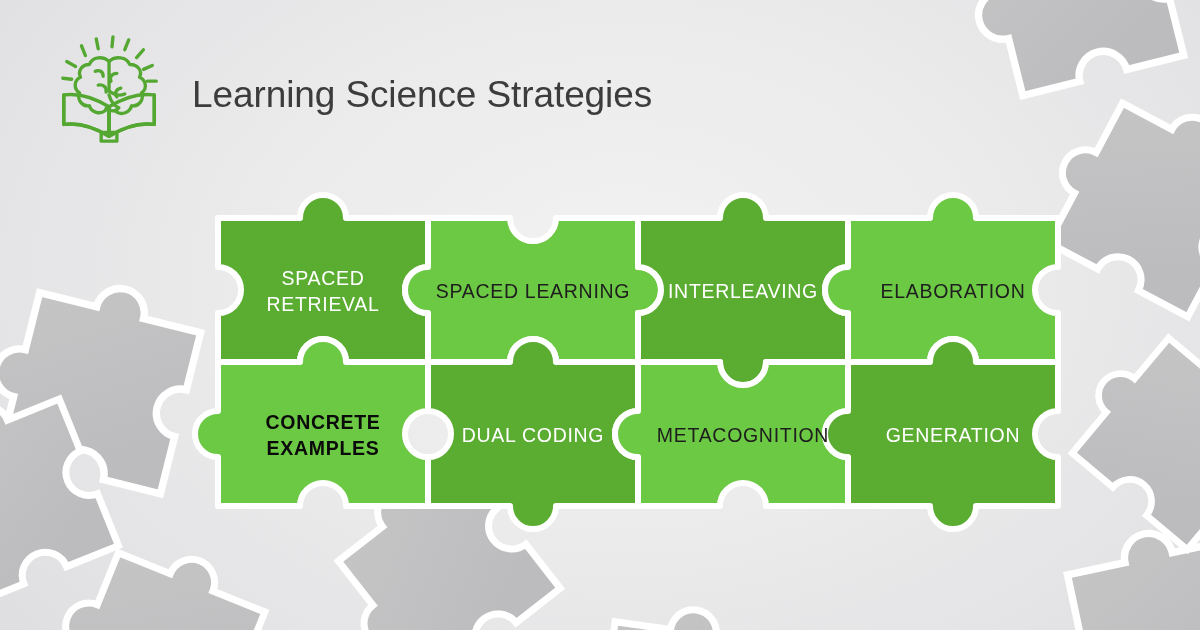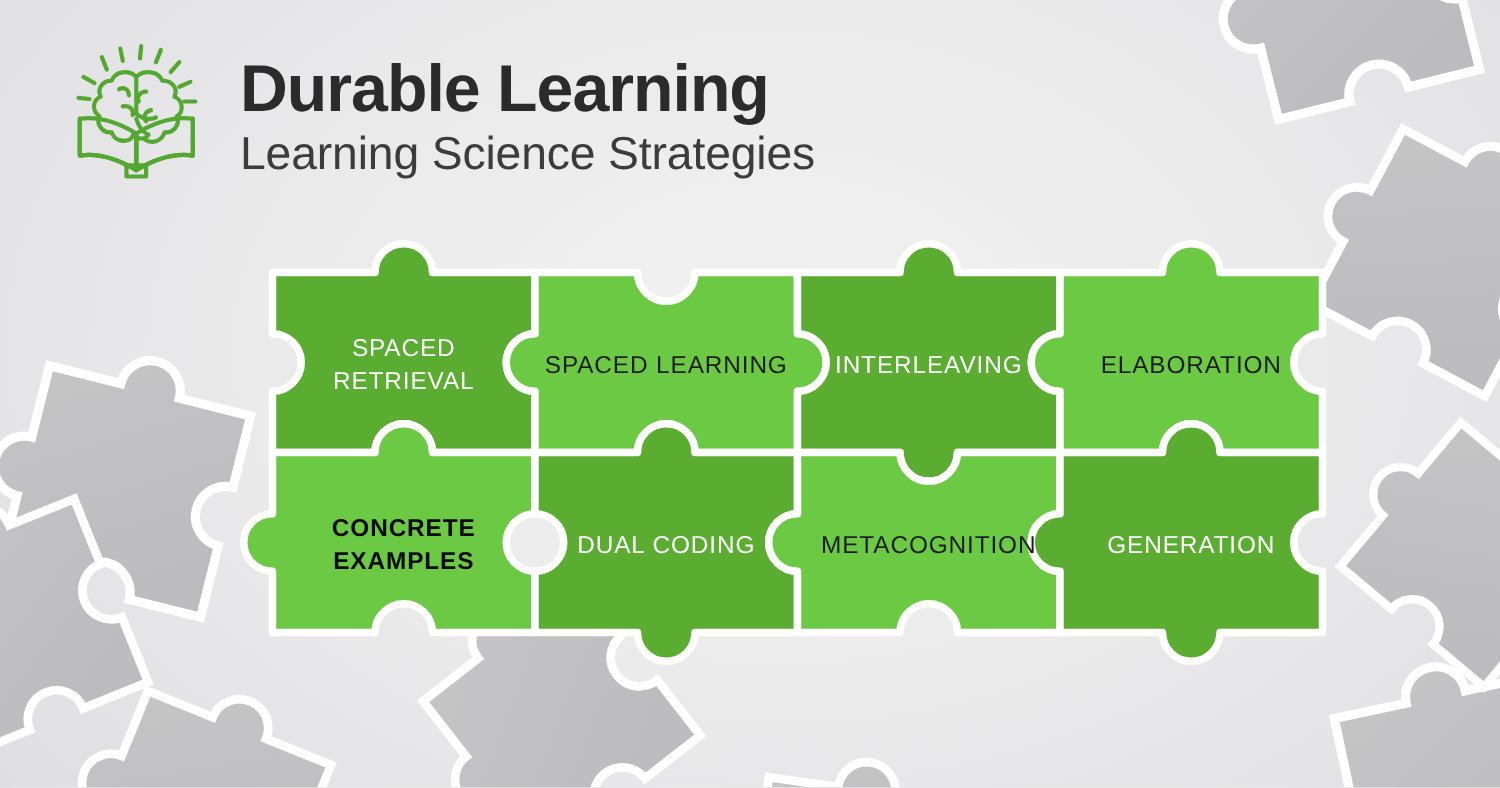--- a/index.html
+++ b/index.html
@@ -203,21 +203,20 @@
 
         <path d="M12 62 l0 30 c14 -2 28 1 46 12 c18 -11 32 -14 46 -12 l0 -30"></path>
 
         <path d="M50 100 l16 0 l0 9 l-16 0 Z"></path>
 
         <line x1="58" y1="74" x2="58" y2="100"></line>
       </g>
     </svg>
 
     <div id="title-block">
-      <div id="page-title">Durable Learning</div>
       <div id="page-subtitle">Learning Science Strategies</div>
     </div>
   </div>
 
   <div id="puzzle-grid">
     <svg id="puzzle-svg" viewBox="0 0 840 288" xmlns="http://www.w3.org/2000/svg">
 
       <g stroke="#ffffff" stroke-width="6" stroke-linejoin="round">
 
         <path fill="#5BAD32" d="M0 0

